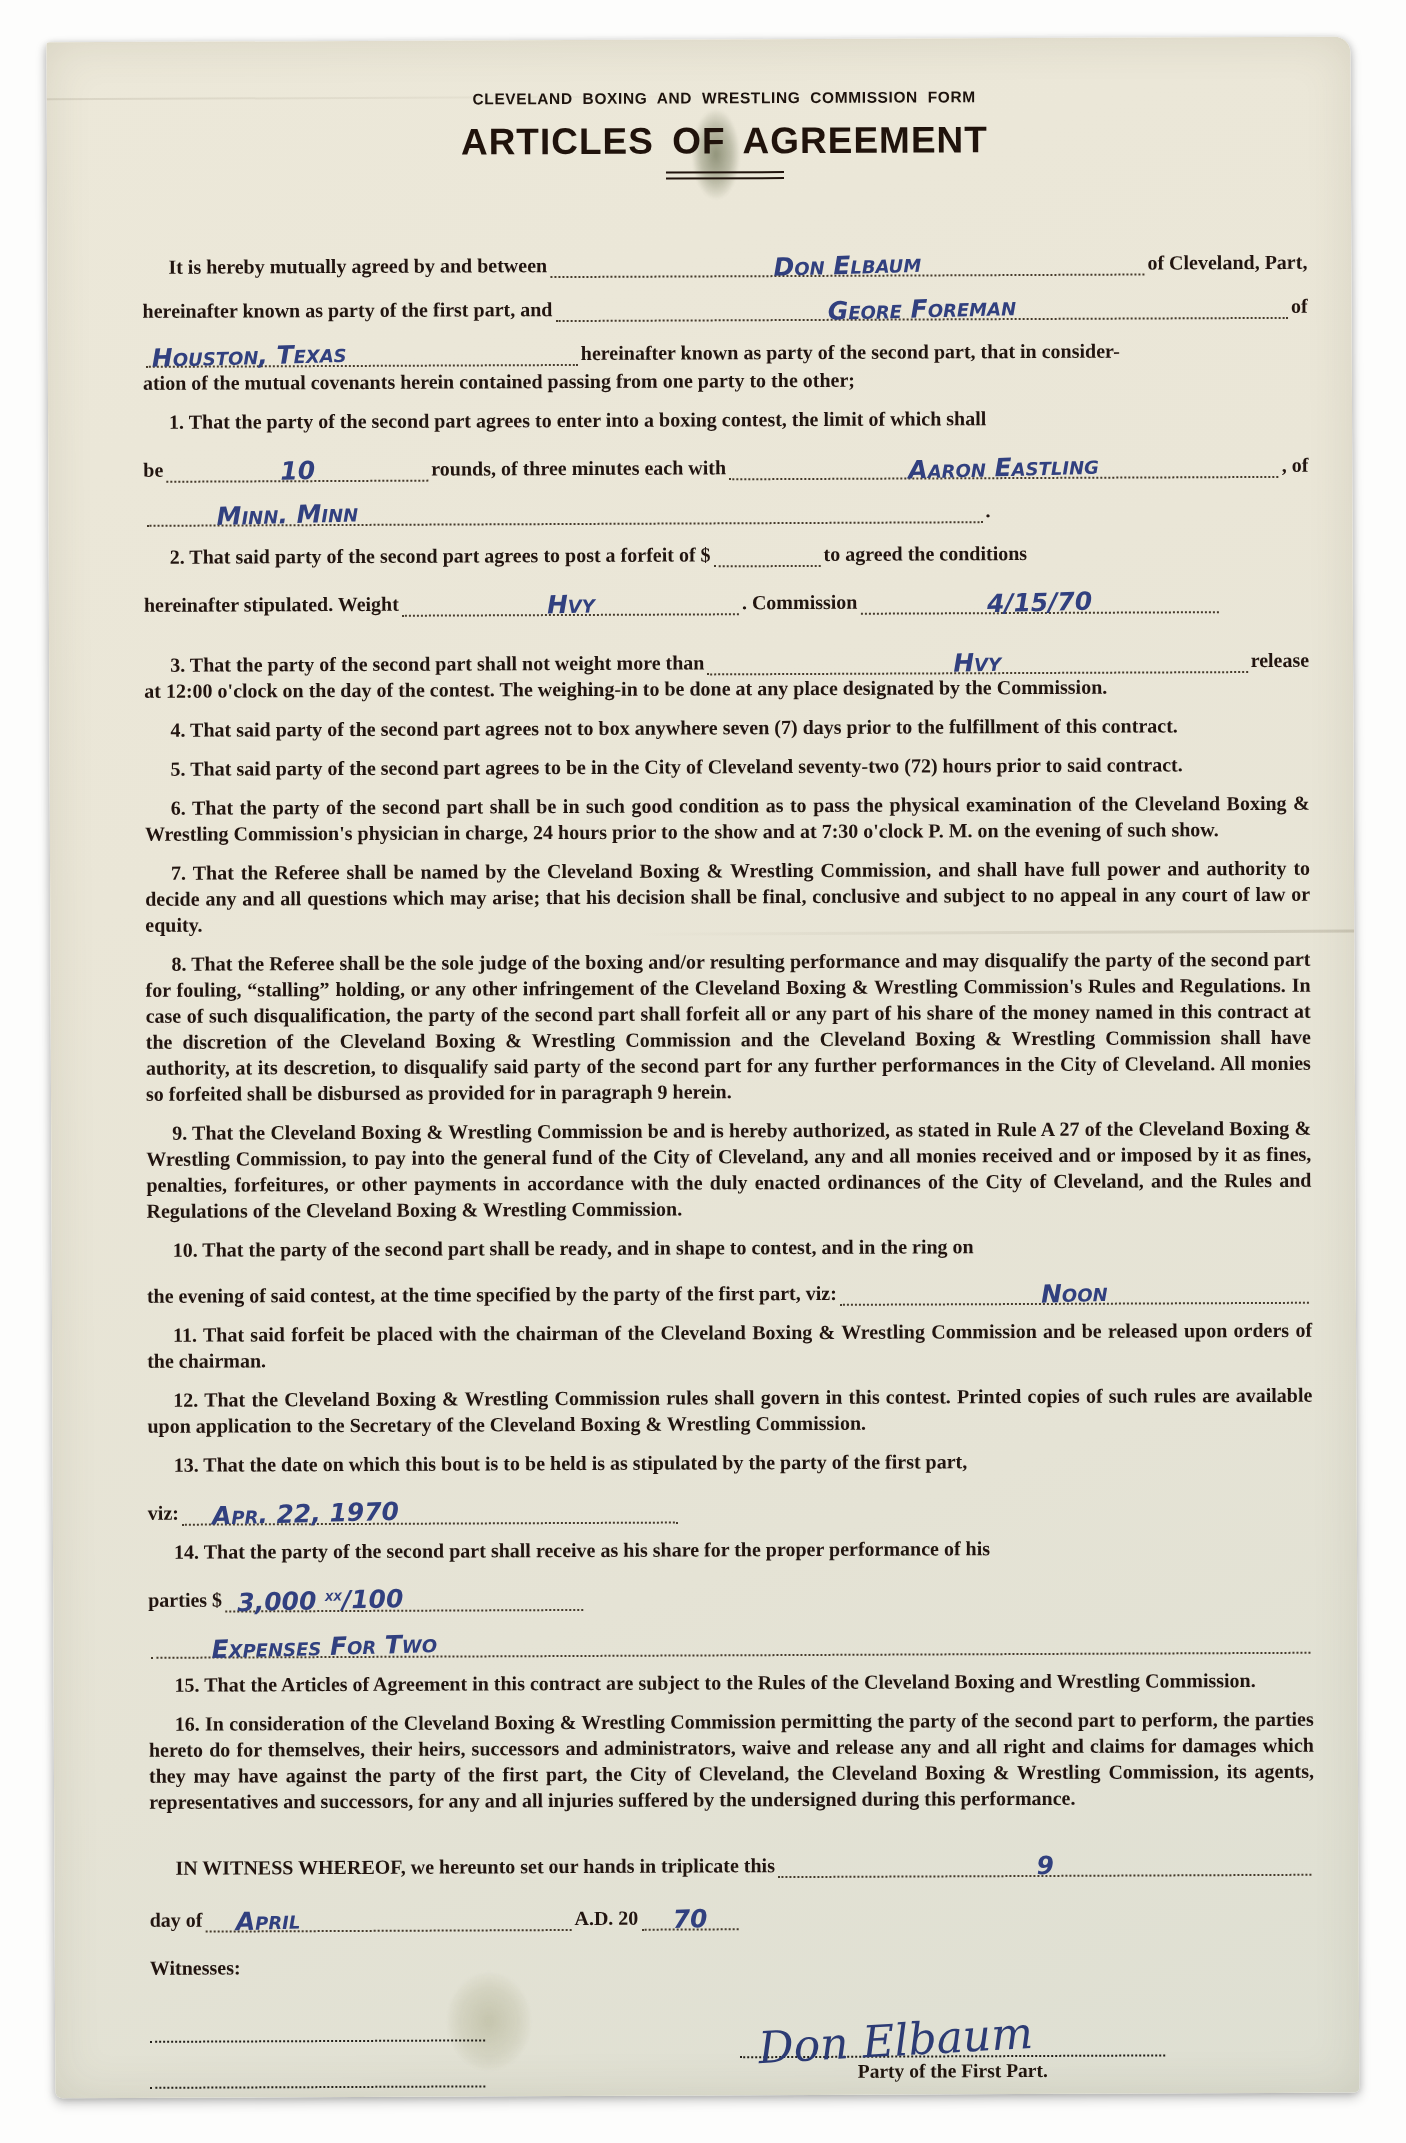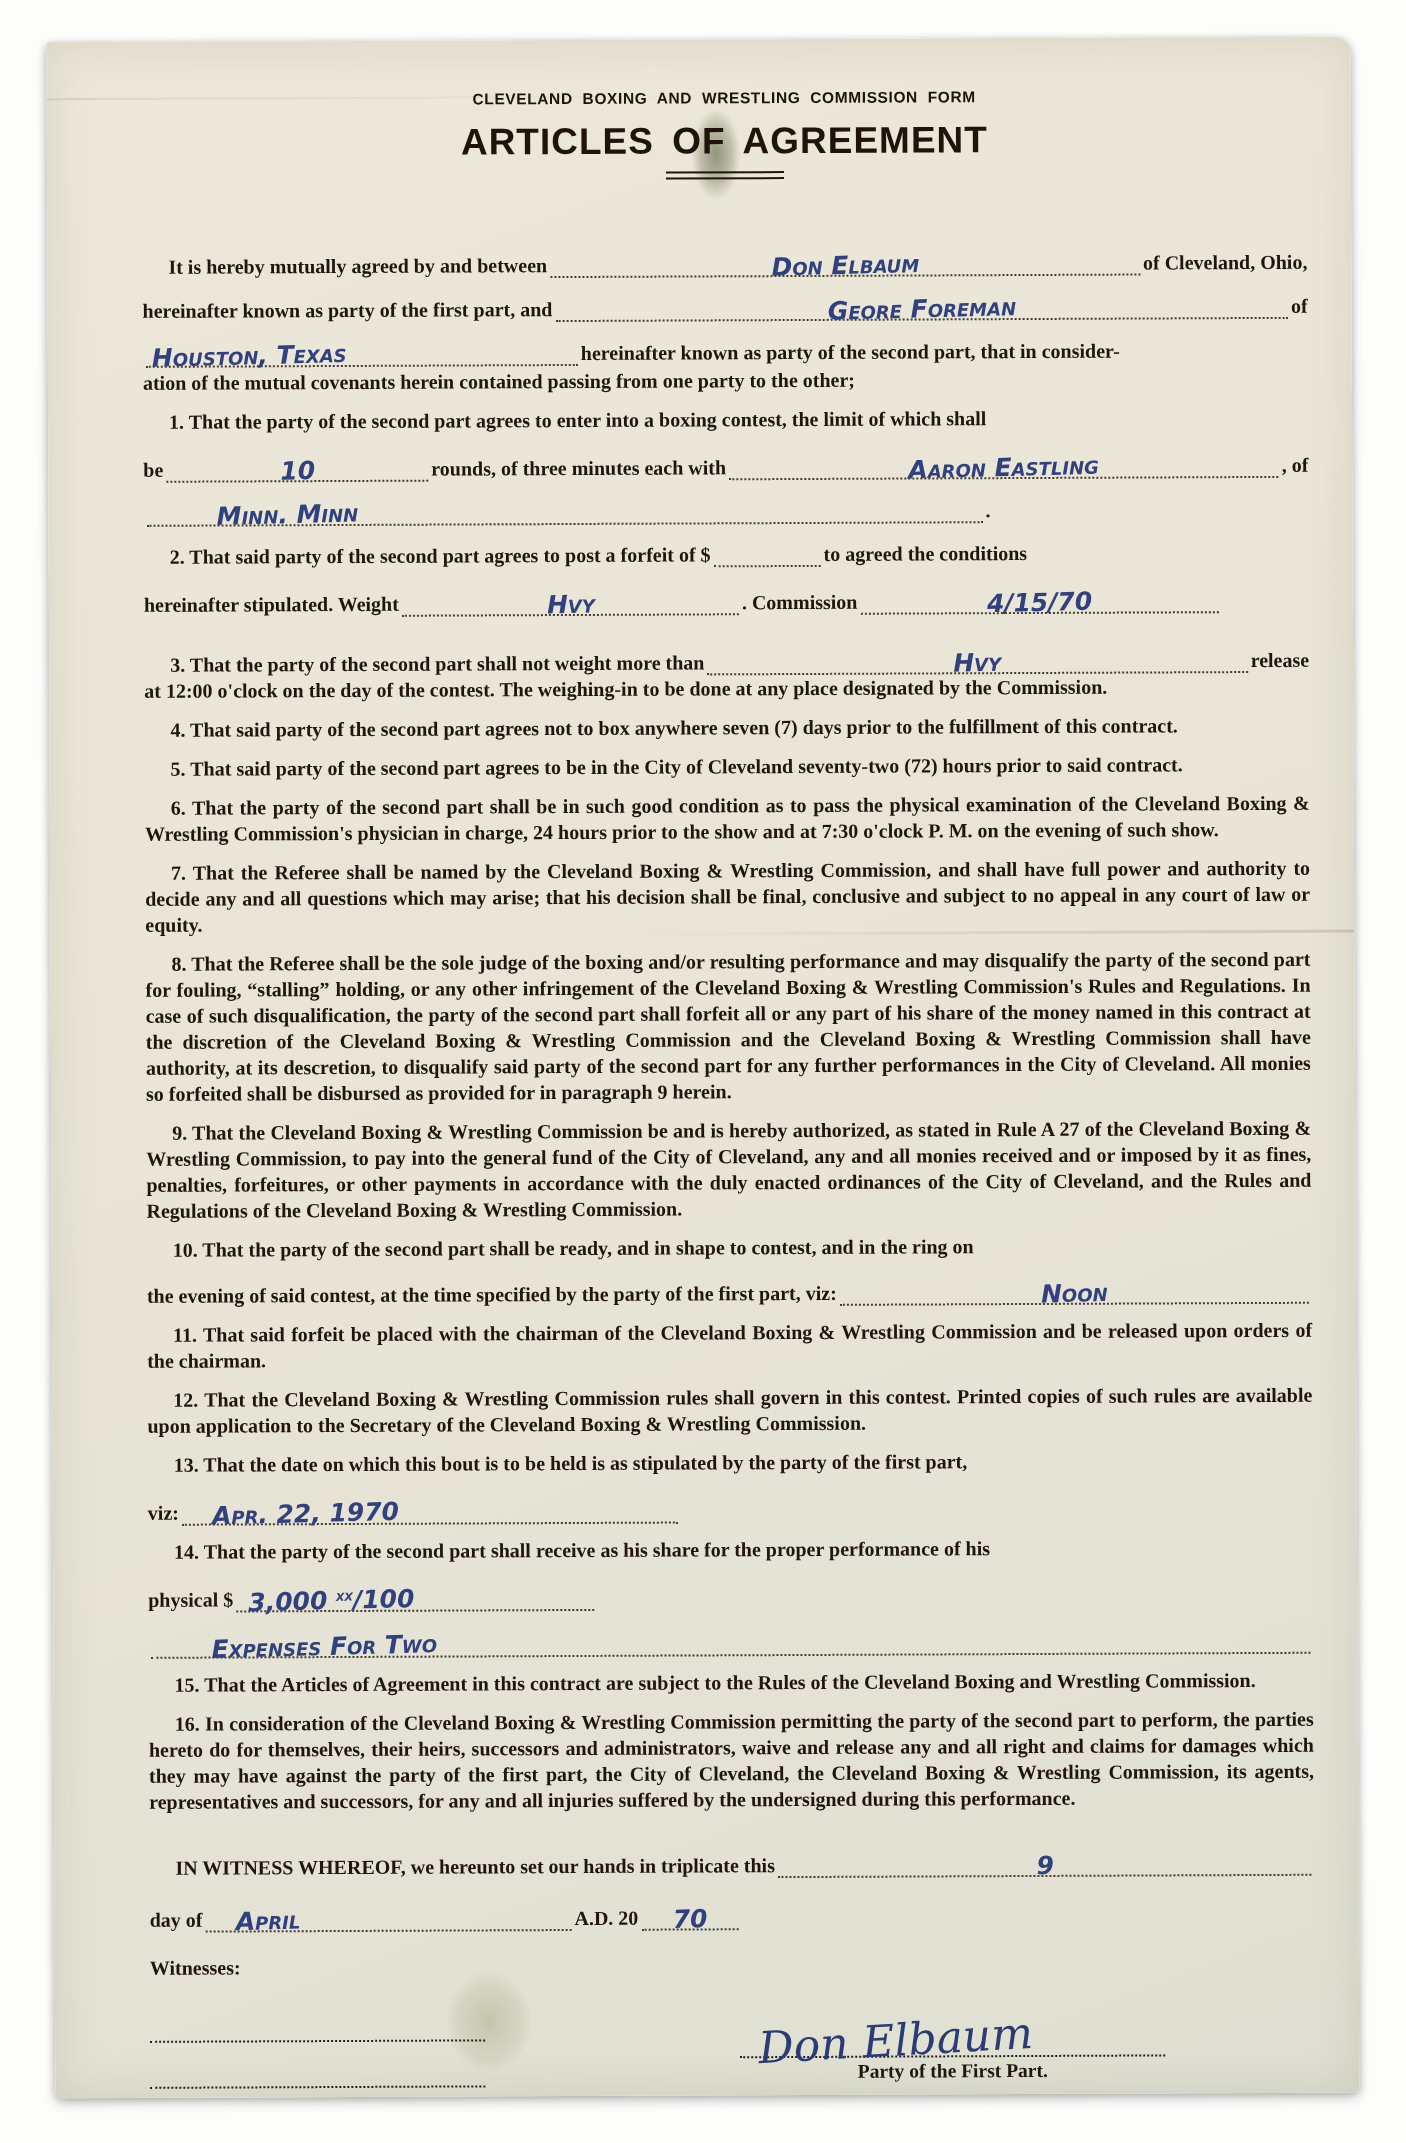--- a/index.html
+++ b/index.html
@@ -110,21 +110,21 @@
     <div class="title">ARTICLES OF AGREEMENT</div>
     <div class="title-rule"></div>
 
     <div style="margin-top:52px;">
       <div class="fline bt h46">
         <span class="ind"></span>
         <span>It is hereby mutually agreed by and between</span>
         <span class="fill grow">
             <span class="hw">Don Elbaum</span>
           </span>
-        <span>of Cleveland, Ohio,</span>
+        <span>of Cleveland, Part,</span>
       </div>
       <div class="fline bt h44">
         <span>hereinafter known as party of the first part, and</span>
         <span class="fill grow">
             <span class="hw">Geore Foreman</span>
           </span>
         <span>of</span>
       </div>
       <div class="fline bt h44">
         <span class="fill left" style="flex:0 0 420px;">
@@ -204,21 +204,21 @@
     <div class="fline bt h48">
       <span>viz:</span>
       <span class="fill left" style="flex:0 0 460px;padding-left:30px;">
           <span class="hw">Apr. 22, 1970</span>
         </span>
       <span class="spacer"></span>
     </div>
 
     <p class="clause bt">14. That the party of the second part shall receive as his share for the proper performance of his</p>
     <div class="fline bt h48">
-      <span>physical $</span>
+      <span>parties $</span>
       <span class="fill left" style="flex:0 0 340px;padding-left:12px;">
         <span class="hw"><span>3,000</span>&nbsp;<span class="hw-sup">xx</span><span>/100</span></span>
       </span>
       <span class="spacer"></span>
     </div>
     <div class="fline bt h46">
       <span class="fill grow left" style="padding-left:60px;">
           <span class="hw">Expenses For Two</span>
         </span>
     </div>

